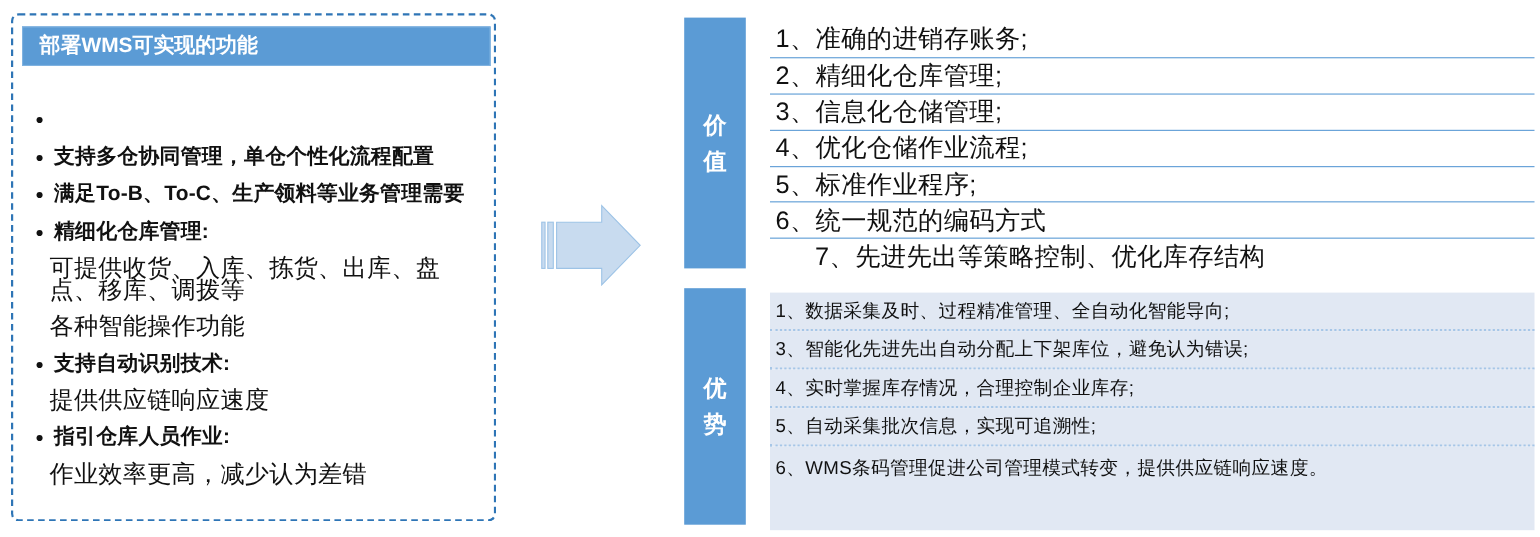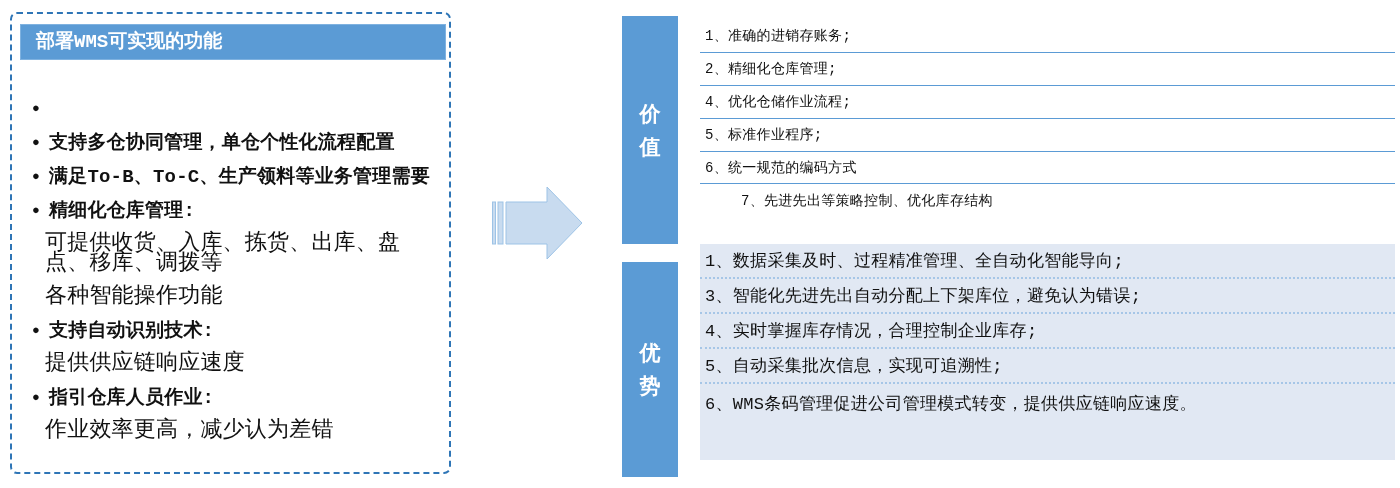--- a/index.html
+++ b/index.html
@@ -1,18 +1,18 @@
 <!DOCTYPE html>
 <html><head>
 <meta charset="utf-8">
 <style>
   html,body{margin:0;padding:0;background:#fff;}
   .canvas{
     position:relative;width:1400px;height:488px;background:#ffffff;
-    font-family:Liberation Mono, monospace;overflow:hidden;color:#111;
+    font-family:Liberation Sans, sans-serif;overflow:hidden;color:#111;
   }
   
   .left-box{
     position:absolute;left:10px;top:12px;width:441px;height:462px;
     border:2px dashed #2E75B6;border-radius:7px;background:#fff;box-sizing:border-box;
   }
   .left-header{
     position:absolute;left:8px;top:10px;width:426px;height:36px;
     background:#5B9BD5;border:1px solid #7FB2E0;box-sizing:border-box;
     color:#fff;font-size:19px;font-weight:bold;line-height:34px;padding-left:15px;
@@ -27,24 +27,24 @@
   .side-label{
     position:absolute;left:622px;width:56px;background:#5B9BD5;
     color:#fff;font-weight:bold;font-size:21px;
     display:flex;flex-direction:column;align-items:center;justify-content:center;gap:5px;
   }
   .side-label.value{top:16px;height:228px;}
   .side-label.adv{top:262px;height:215px;}
   .value-rows{position:absolute;left:700px;top:20px;width:695px;}
   .v-row{
     height:32.9px;display:flex;align-items:center;box-sizing:border-box;
-    border-bottom:1.5px solid #5B9BD5;font-size:14px;padding-left:5px;letter-spacing:0.3px;
+    border-bottom:1.5px solid #5B9BD5;font-size:23px;padding-left:5px;letter-spacing:0.3px;
   }
   .v-row:last-child{border-bottom:none;margin-left:36px;}
-  .adv-rows{position:absolute;left:700px;top:244px;width:695px;height:216px;display:flex;flex-direction:column;border-radius:32px;}
+  .adv-rows{position:absolute;left:700px;top:266px;width:695px;height:216px;display:flex;flex-direction:column;border-radius:32px;}
   .a-row{
     background:#E1E8F3;height:35px;display:flex;align-items:center;box-sizing:border-box;
     border-bottom:2px dotted #A6C6E7;font-size:17px;padding-left:5px;letter-spacing:0.3px;
   }
   .a-row:last-child{flex:1;border-bottom:none;align-items:flex-start;padding-top:8px;}
 </style>
 </head>
 <body>
 
 <div class="canvas">
@@ -92,20 +92,21 @@
     </svg>
   </div>
 
   <div class="side-label value">
       <span>价</span>
       <span>值</span>
     </div>
   <div class="value-rows">
       <div class="v-row">1、准确的进销存账务;</div>
       <div class="v-row">2、精细化仓库管理;</div>
+      <div class="v-row">3、信息化仓储管理;</div>
       <div class="v-row">4、优化仓储作业流程;</div>
       <div class="v-row">5、标准作业程序;</div>
       <div class="v-row">6、统一规范的编码方式</div>
       <div class="v-row">7、先进先出等策略控制、优化库存结构</div>
     </div>
 
   <div class="side-label adv">
       <span>优</span>
       <span>势</span>
     </div>

